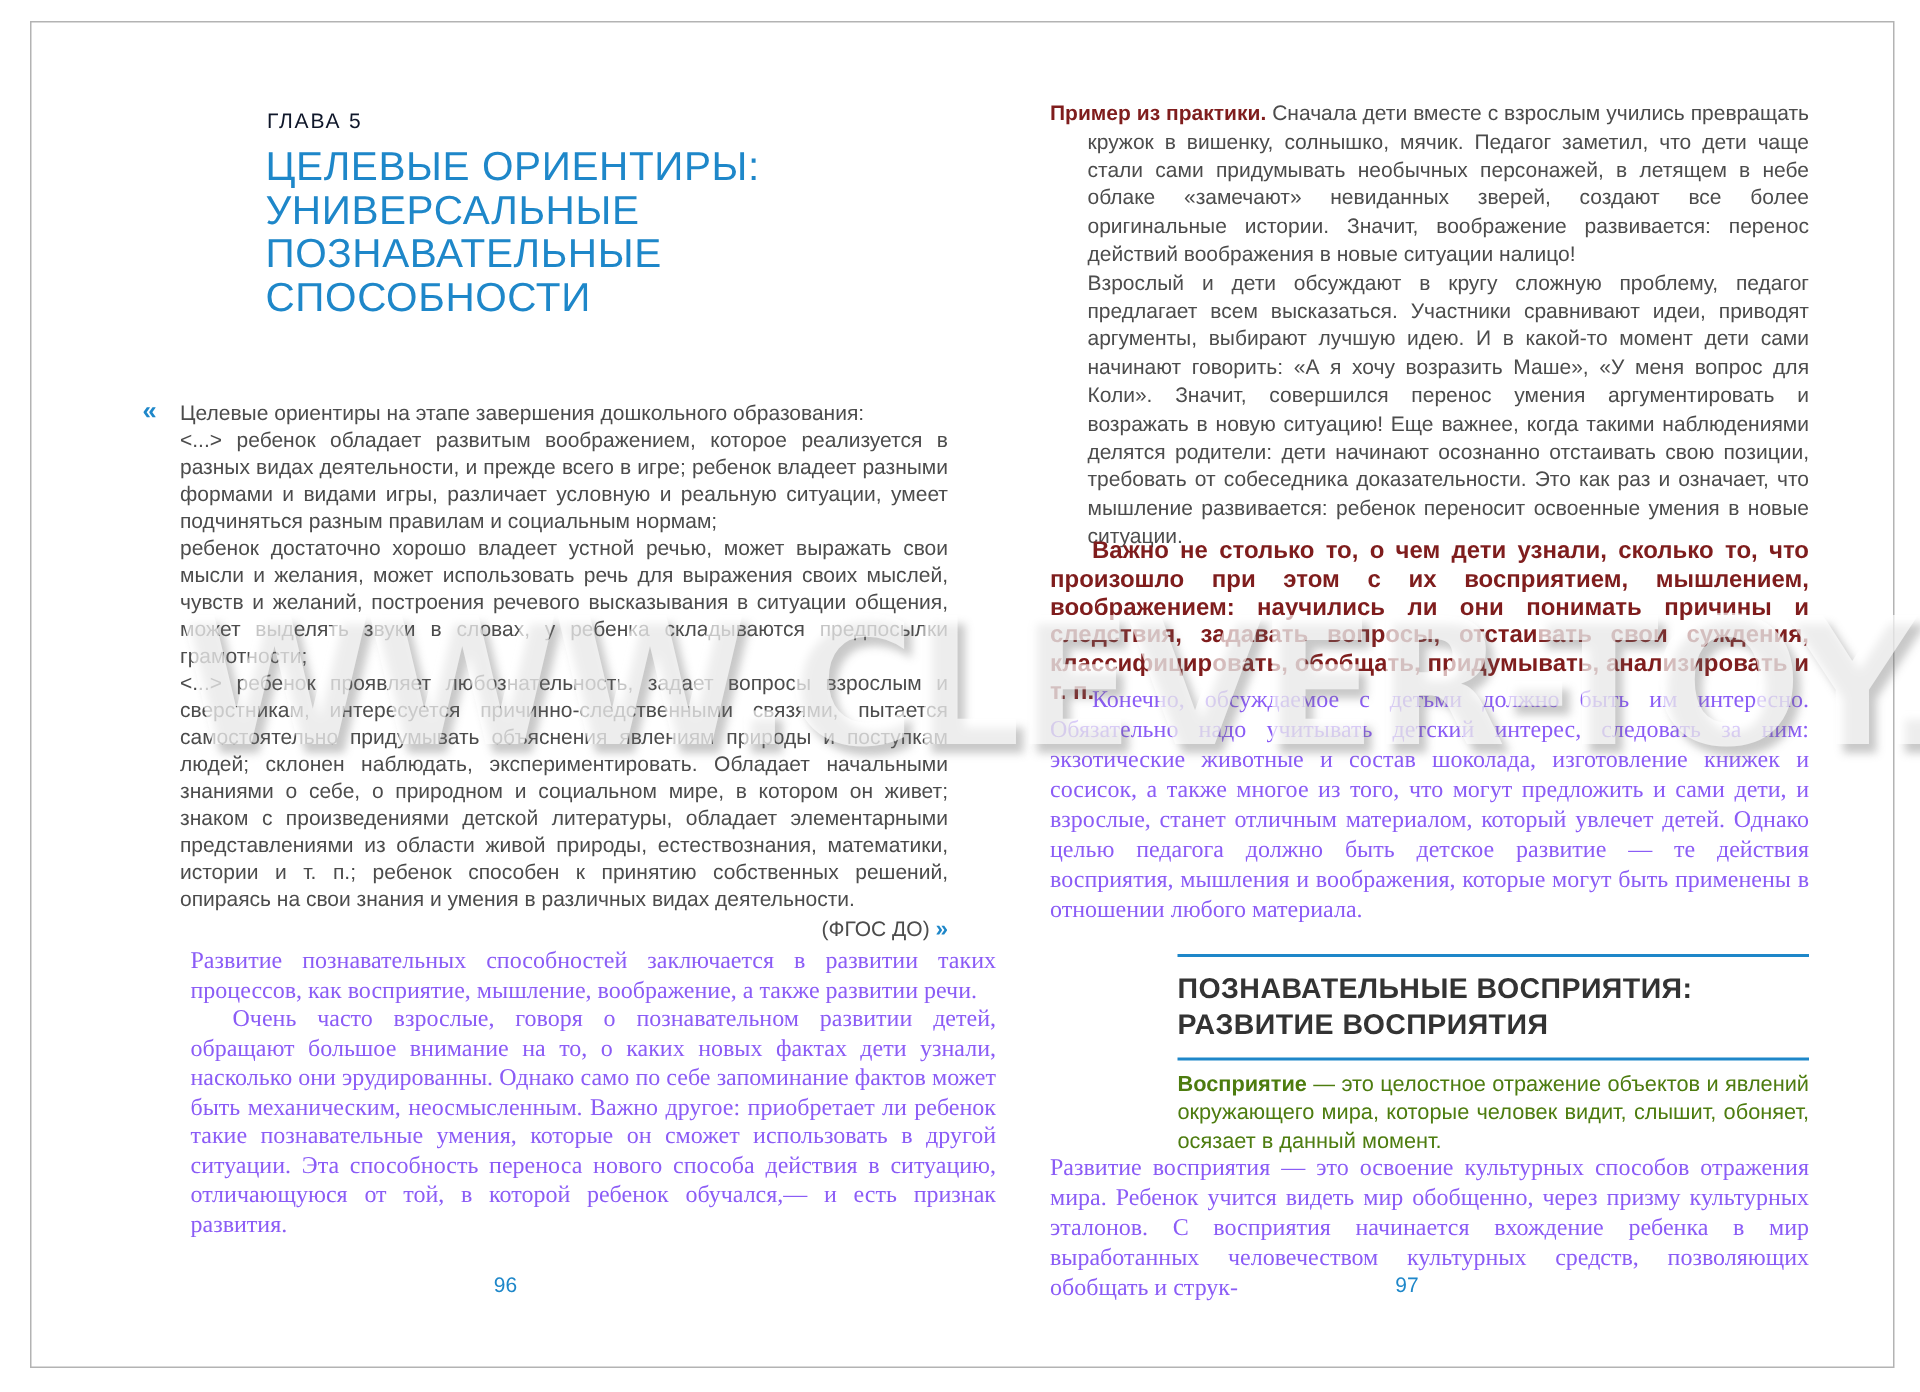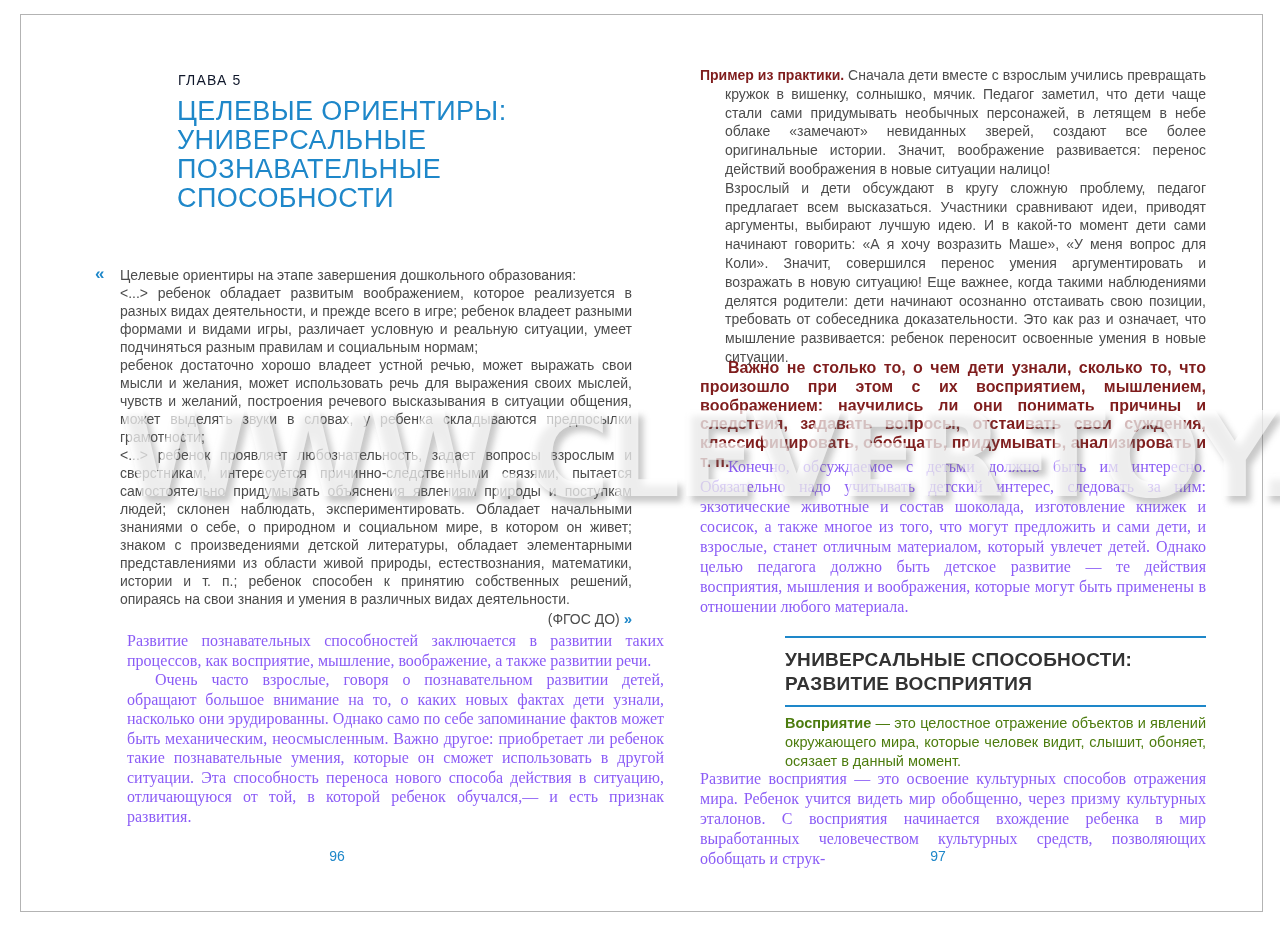--- a/index.html
+++ b/index.html
@@ -154,21 +154,21 @@
     <p class="example-rest">Взрослый и дети обсуждают в кругу сложную проблему, педагог предлагает всем высказаться. Участники сравнивают идеи, приводят аргументы, выбирают лучшую идею. И в какой-то момент дети сами начинают говорить: «А я хочу возразить Маше», «У меня вопрос для Коли». Значит, совершился перенос умения аргументировать и возражать в новую ситуацию! Еще важнее, когда такими наблюдениями делятся родители: дети начинают осознанно отстаивать свою позиции, требовать от собеседника доказательности. Это как раз и означает, что мышление развивается: ребенок переносит освоенные умения в новые ситуации.</p>
   </div>
 
   <p class="emphasis-para">Важно не столько то, о чем дети узнали, сколько то, что произошло при этом с их восприятием, мышлением, воображением: научились ли они понимать причины и следствия, задавать вопросы, отстаивать свои суждения, классифицировать, обобщать, придумывать, анализировать и т. п.</p>
 
   <p class="right-body serif-dark indent-first">Конечно, обсуждаемое с детьми должно быть им интересно. Обязательно надо учитывать детский интерес, следовать за ним: экзотические животные и состав шоколада, изготовление книжек и сосисок, а также многое из того, что могут предложить и сами дети, и взрослые, станет отличным материалом, который увлечет детей. Однако целью педагога должно быть детское развитие — те действия восприятия, мышления и воображения, которые могут быть применены в отношении любого материала.</p>
 
   <div class="section-block">
     <hr class="section-rule">
     <div class="section-title">
-      <div>УНИВЕРСАЛЬНЫЕ СПОСОБНОСТИ:</div>
+      <div>ПОЗНАВАТЕЛЬНЫЕ ВОСПРИЯТИЯ:</div>
       <div>РАЗВИТИЕ ВОСПРИЯТИЯ</div>
     </div>
     <hr class="section-rule">
   </div>
 
   <p class="definition"><span class="term">Восприятие</span><span> — это целостное отражение объектов и явлений окружающего мира, которые человек видит, слышит, обоняет, осязает в данный момент.</span></p>
 
   <p class="bottom-para serif-dark">Развитие восприятия — это освоение культурных способов отражения мира. Ребенок учится видеть мир обобщенно, через призму культурных эталонов. С восприятия начинается вхождение ребенка в мир выработанных человечеством культурных средств, позволяющих обобщать и струк-</p>
 
   <div class="page-number right">97</div>

